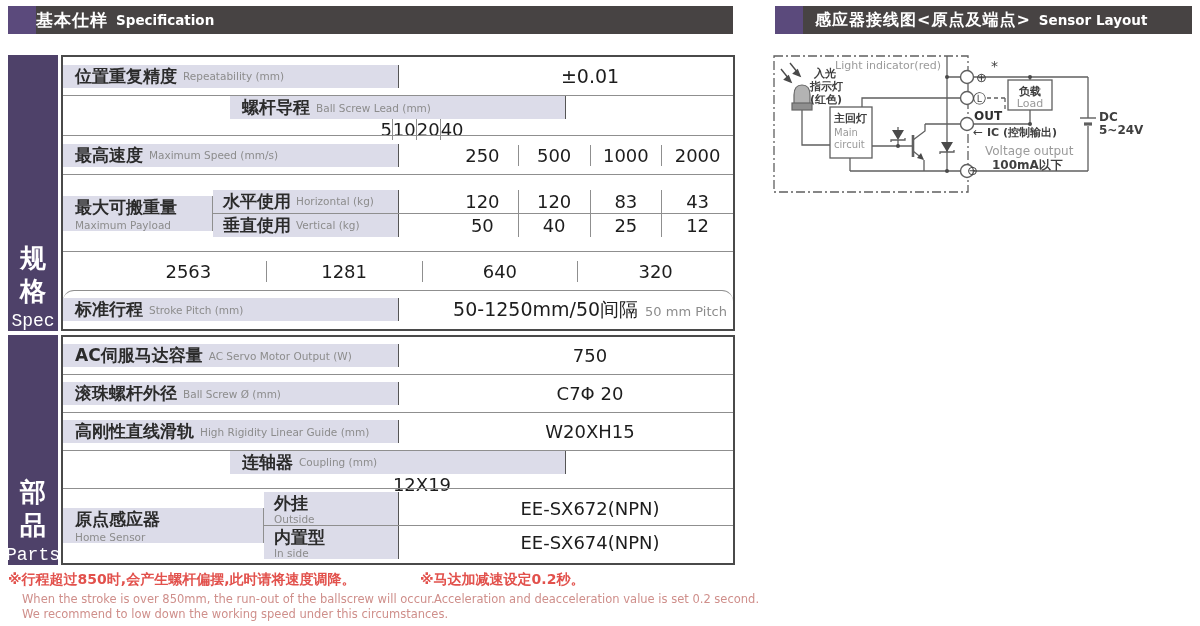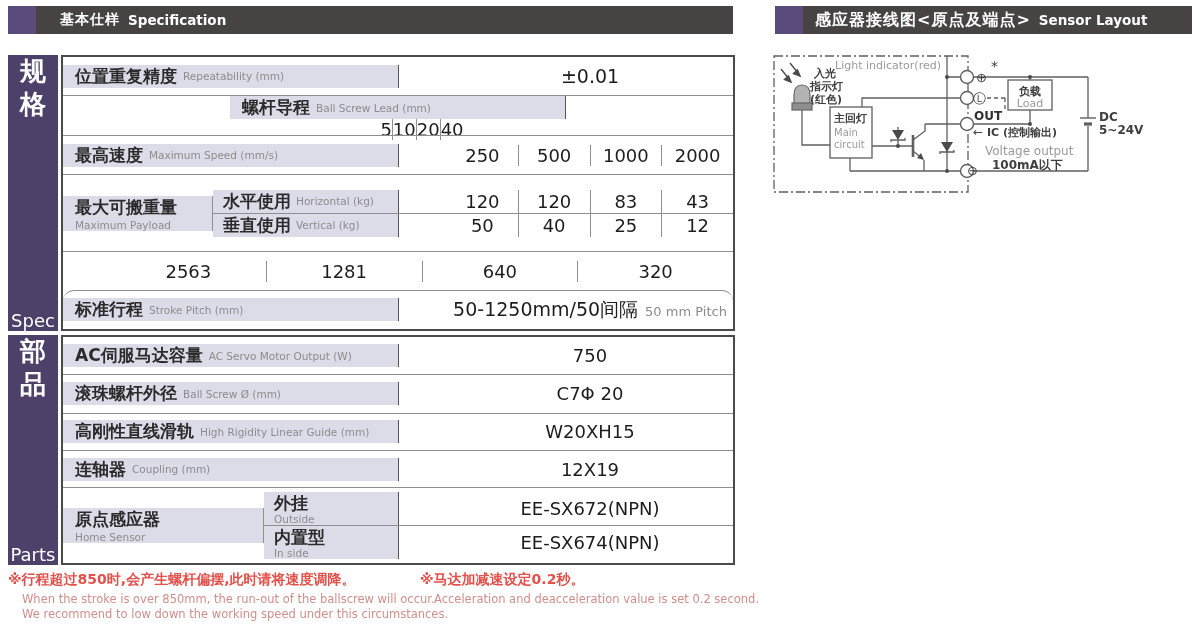--- a/index.html
+++ b/index.html
@@ -3,28 +3,28 @@
 <meta charset="utf-8">
 <style>
   html,body{margin:0;padding:0;background:#ffffff;}
   body{width:1200px;height:626px;position:relative;font-family:"DejaVu Sans","Liberation Sans",sans-serif;
        -webkit-font-smoothing:antialiased;}
   .abs{position:absolute;}
 
   
   .hdr{height:28px;background:#474343;display:flex;align-items:center;}
   .hdr-sq{width:28px;height:28px;background:#5b4a7c;flex:0 0 auto;}
-  .hdr-zh{color:#fff;font-size:14px;font-weight:700;margin-left:24px;letter-spacing:1px;white-space:nowrap;}
+  .hdr-zh{color:#fff;font-size:17px;font-weight:700;margin-left:0;letter-spacing:1px;white-space:nowrap;}
   .hdr-en{color:#fff;font-size:13.5px;font-weight:700;margin-left:8px;white-space:nowrap;}
 
   
   .tbl{left:8px;top:55px;width:727px;}
   .section{display:flex;}
   .side{width:50px;flex:0 0 auto;background:#4e4169;margin-right:3px;
-        display:flex;flex-direction:column;align-items:center;justify-content:space-between;color:#fff;}
+        display:flex;flex-direction:column;align-items:center;justify-content:flex-end;color:#fff;font-family:Liberation Mono, monospace;}
   .side-zh{width:30px;font-size:26px;font-weight:700;line-height:1.25;word-break:break-all;text-align:center;}
   .side-en{font-size:18px;margin-top:2px;}
   .grid{flex:1;border:2px solid #4a4a4a;background:#fff;display:flex;flex-direction:column;box-sizing:border-box;}
   .row{display:flex;border-top:1px solid #8f8f8f;box-sizing:border-box;align-items:center;}
   .row:first-child{border-top:none;}
   .lab{background:#dcdce9;width:336px;flex:0 0 auto;display:flex;align-items:baseline;gap:6px;
        padding-left:12px;box-sizing:border-box;border-right:1px solid #555;
        flex-wrap:nowrap;align-items:center;}
   .zh{font-size:17px;font-weight:600;color:#2b2b2b;white-space:nowrap;}
   .en{font-size:10.5px;color:#8c8c8c;white-space:nowrap;}
@@ -190,21 +190,21 @@
       </div>
       <div class="row" style="height:38px;">
         <div class="lab">
           <span class="zh">高刚性直线滑轨</span>
           <span class="en">High Rigidity Linear Guide (mm)</span>
         </div>
         <div class="vals">
             <div class="vspan" style="font-size:18px;">W20XH15</div>
           </div>
       </div>
-      <div class="row" style="height:38px;">
+      <div class="row" style="height:38px;flex-direction:column;">
         <div class="lab">
           <span class="zh">连轴器</span>
           <span class="en">Coupling (mm)</span>
         </div>
         <div class="vals">
             <div class="vspan" style="font-size:18px;">12X19</div>
           </div>
       </div>
       <div class="row" style="height:77px;">
         <div class="labmain" style="width:201px;">

